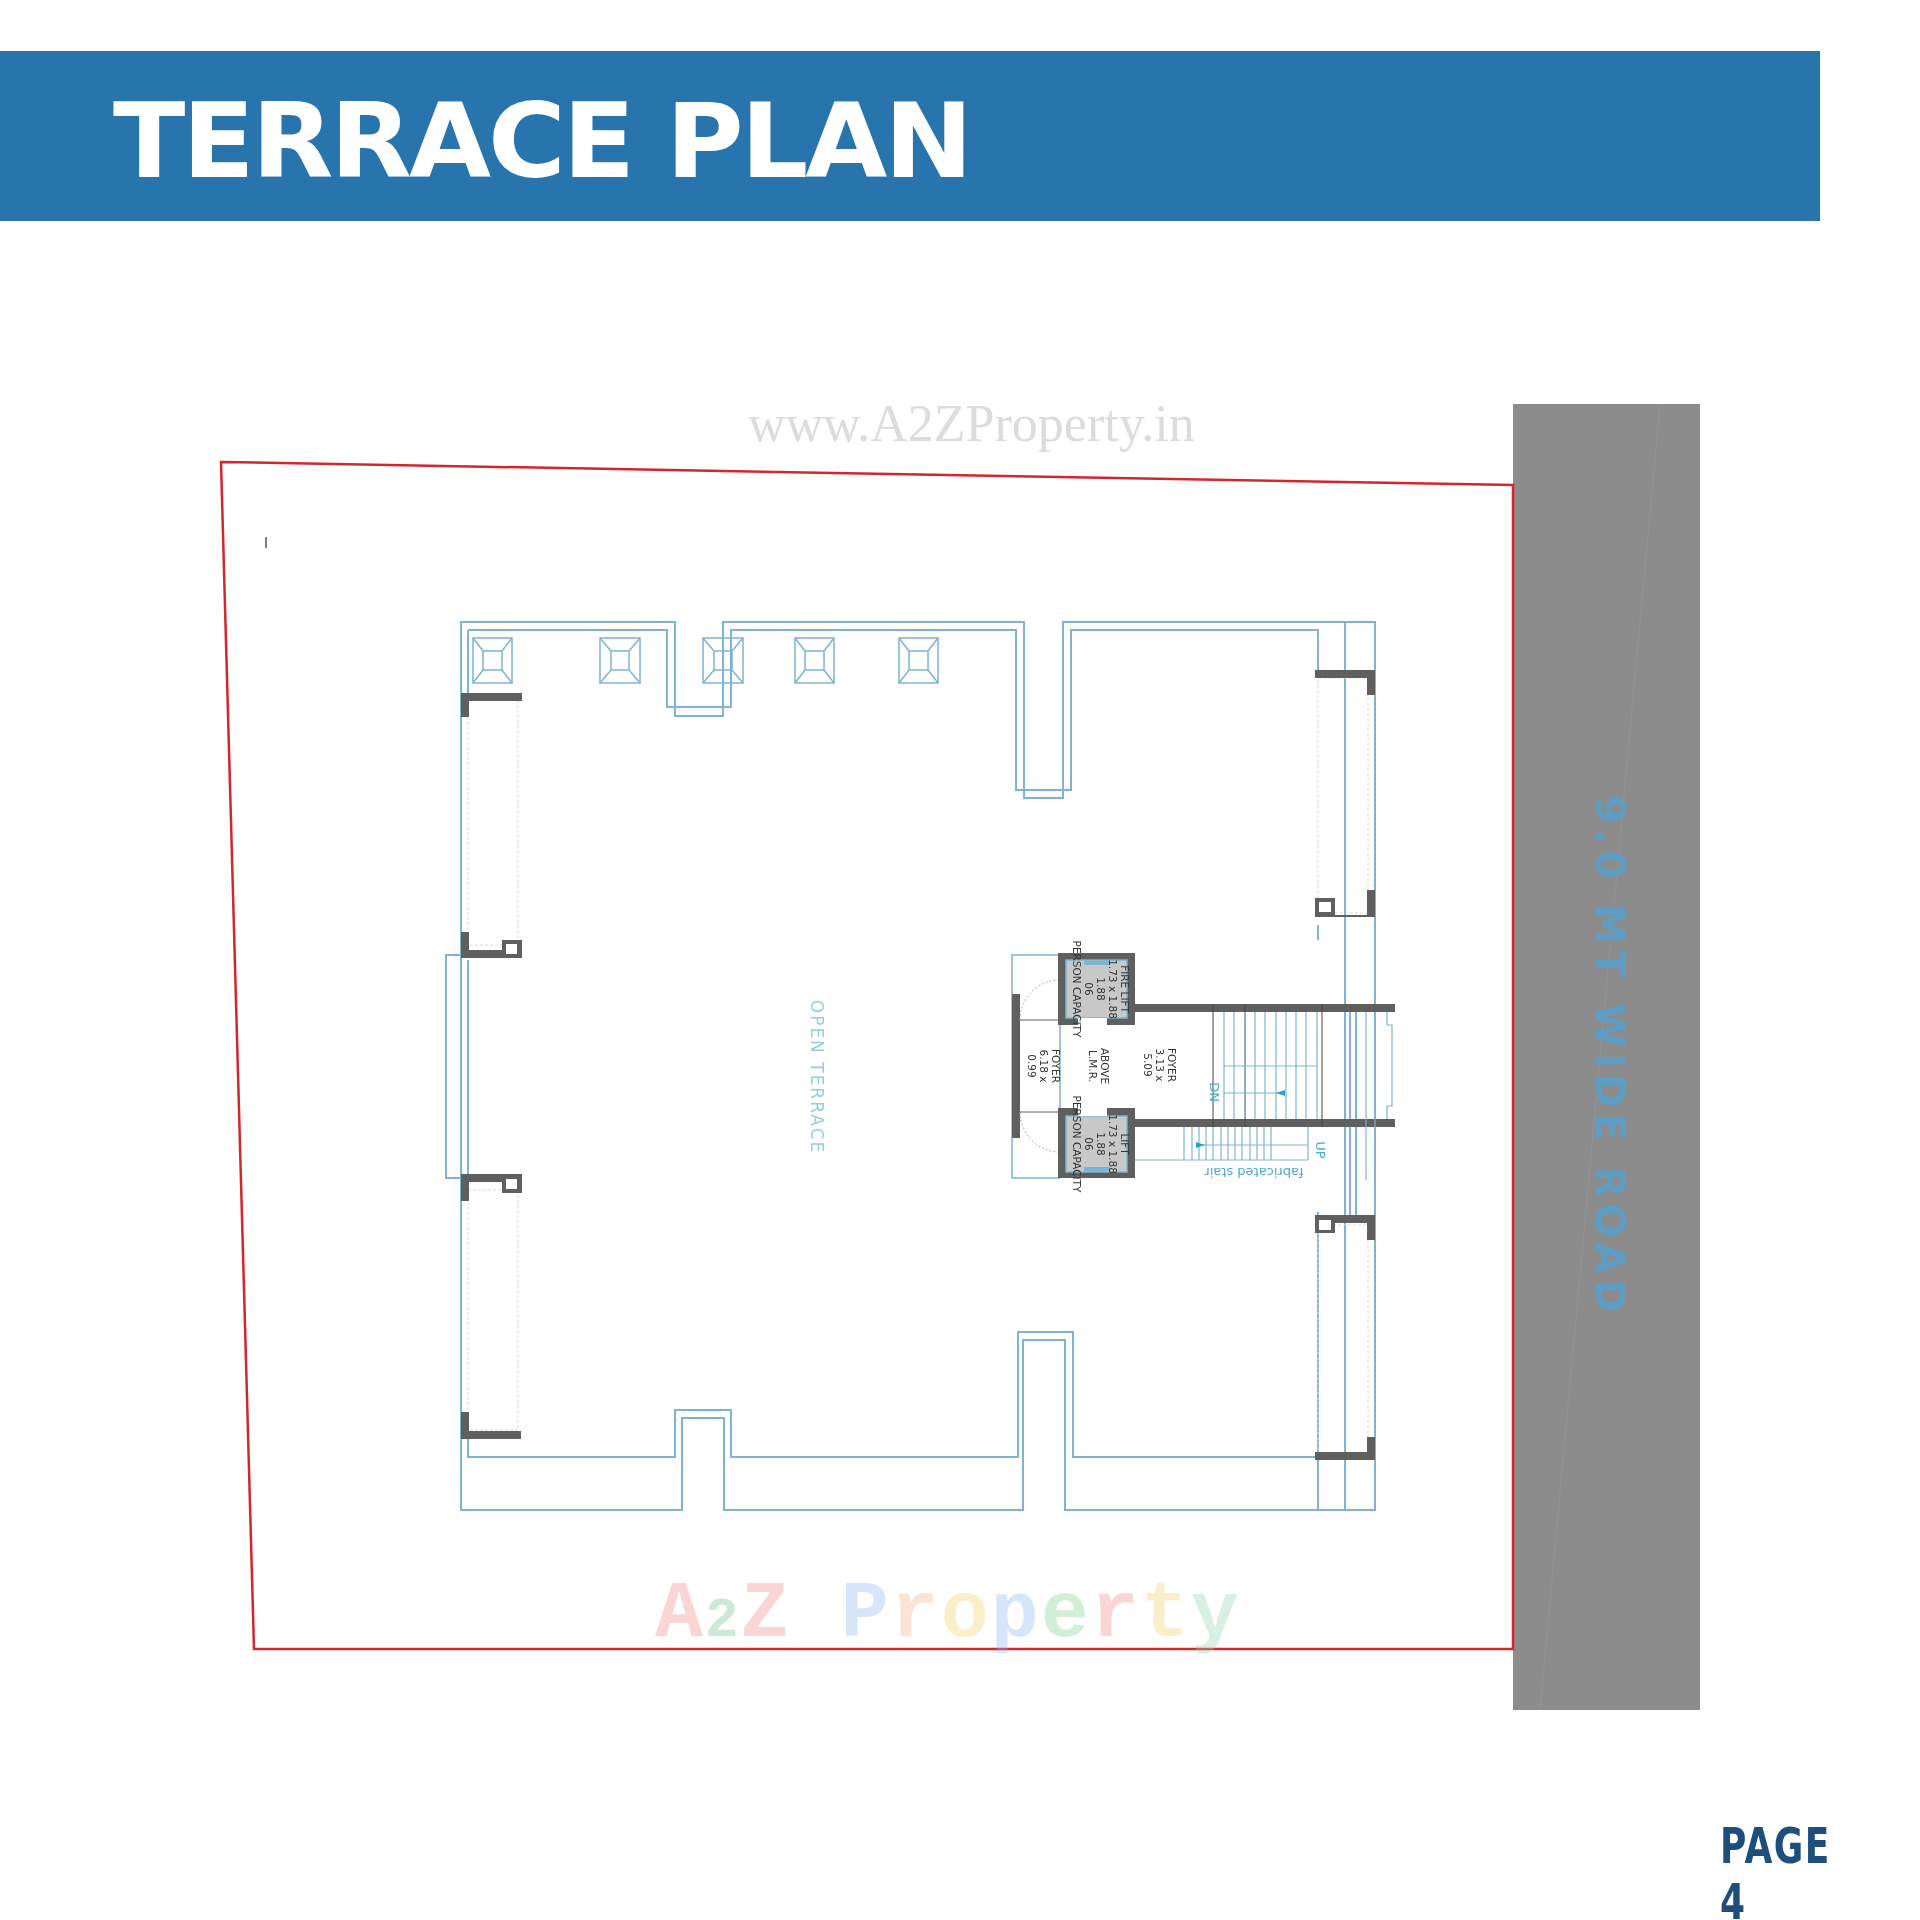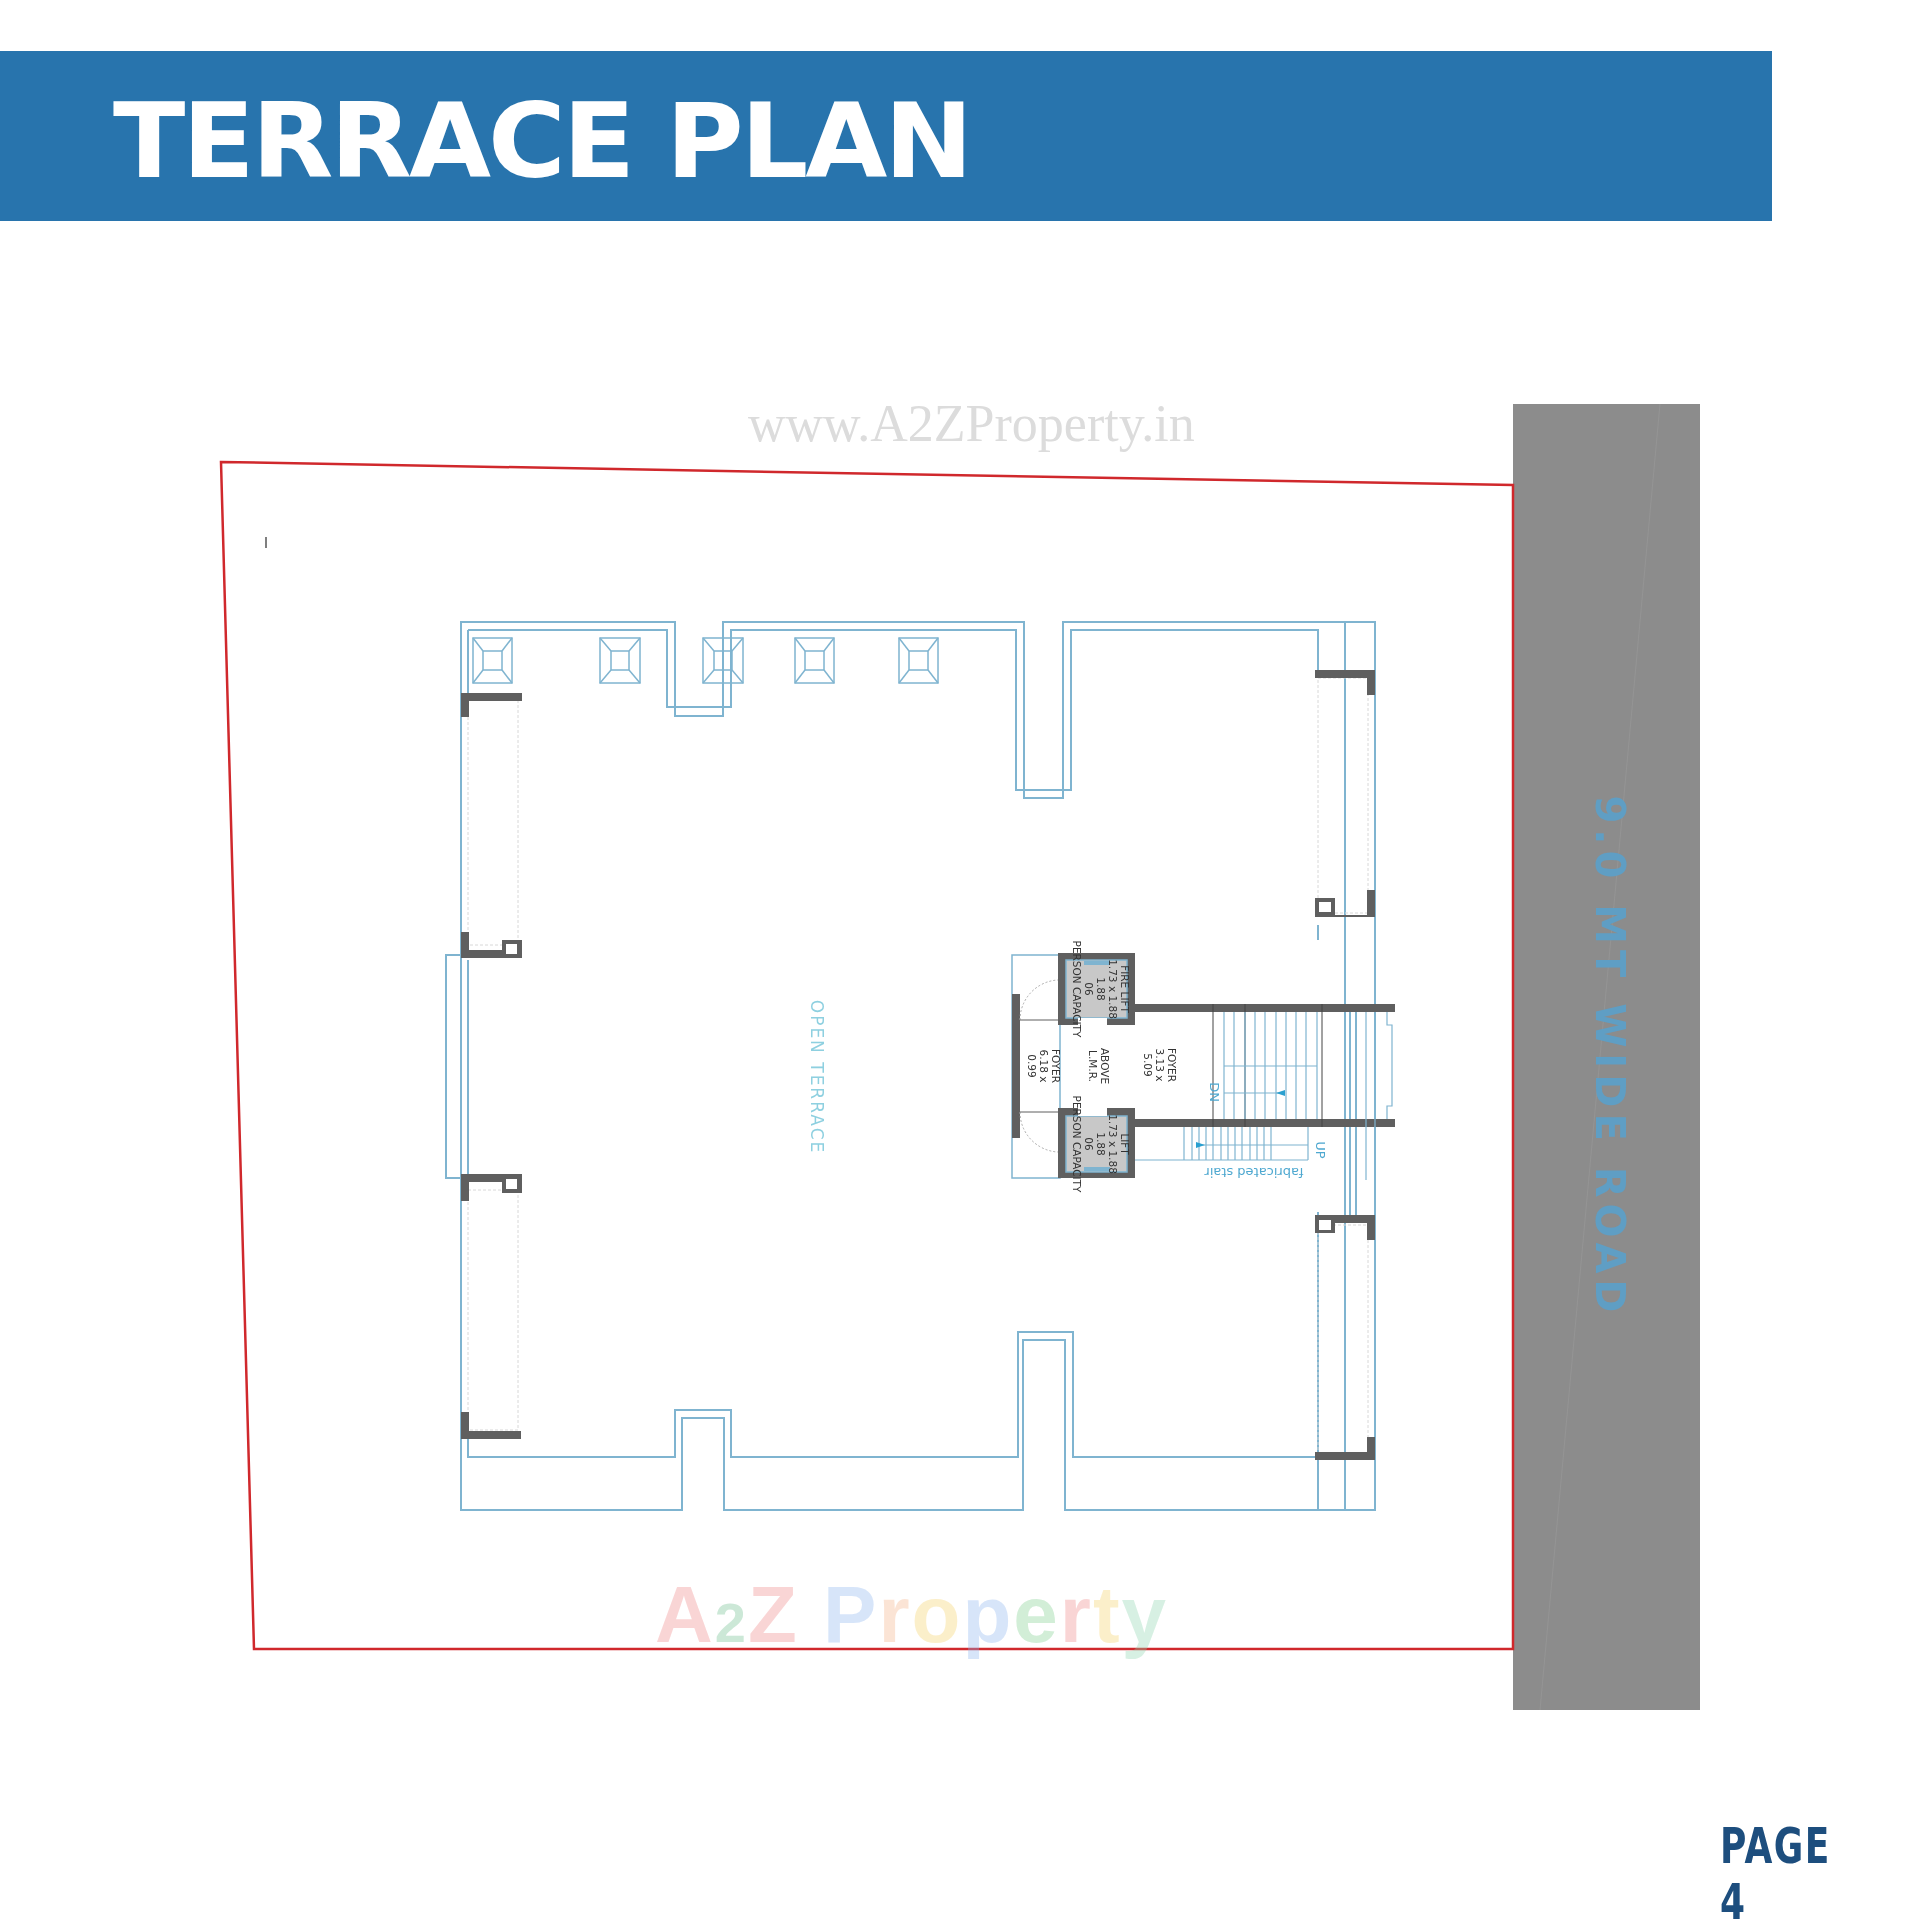--- a/index.html
+++ b/index.html
@@ -1,21 +1,21 @@
 <!DOCTYPE html>
 <html><head>
 <meta charset="utf-8">
 <style>
   html, body { margin:0; padding:0; background:#ffffff; }
   body { width:1920px; height:1920px; position:relative; overflow:hidden; font-family:"Liberation Sans", sans-serif; }
-  .banner { position:absolute; left:0; top:51px; width:1772px; height:170px; background:#2874ad; }
+  .banner { position:absolute; left:0; top:51px; width:1772px; height:170px; background:#2874ad;padding-left:48px; }
   .banner-title { position:absolute; left:113px; top:38px; font-family:"DejaVu Sans", sans-serif; font-weight:bold; font-size:104px; line-height:104px; color:#ffffff; letter-spacing:-3px; transform:scaleX(1.02); transform-origin:left center; }
   .page-num { position:absolute; left:1720px; top:1818px; font-family:"DejaVu Sans", sans-serif; font-weight:bold; font-size:50px; line-height:56px; color:#1d4e7e; transform:scaleX(0.72); transform-origin:left center; letter-spacing:2px; }
   .wm-url { position:absolute; left:748px; top:394px; font-family:Liberation Serif, serif; font-size:52px; line-height:60px; color:#dcdcdc; }
-  .wm-logo { position:absolute; left:655px; top:1570px; font-family:Liberation Sans, sans-serif; font-weight:bold; font-size:80px; line-height:90px; letter-spacing:2px; }
+  .wm-logo { position:absolute; left:655px; top:1570px; font-family:Liberation Mono, monospace; font-weight:bold; font-size:80px; line-height:90px; letter-spacing:2px; }
   .wm-logo span { opacity:0.35; }
   svg.plan { position:absolute; left:0; top:0; }
   .plan-text { font-family:"DejaVu Sans", sans-serif; }
 </style>
 </head>
 <body>
 
 <div class="banner">
   <div class="banner-title">TERRACE PLAN</div>
 </div>

